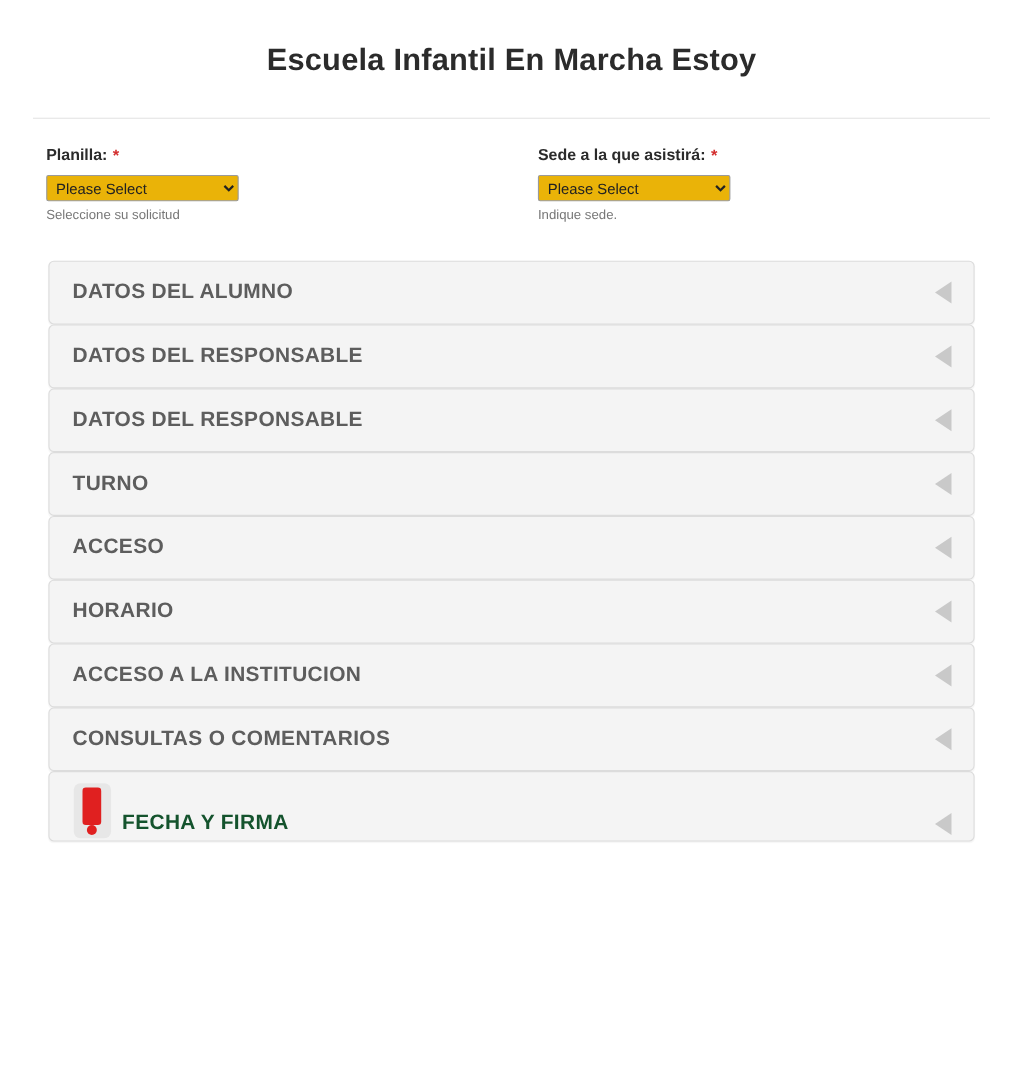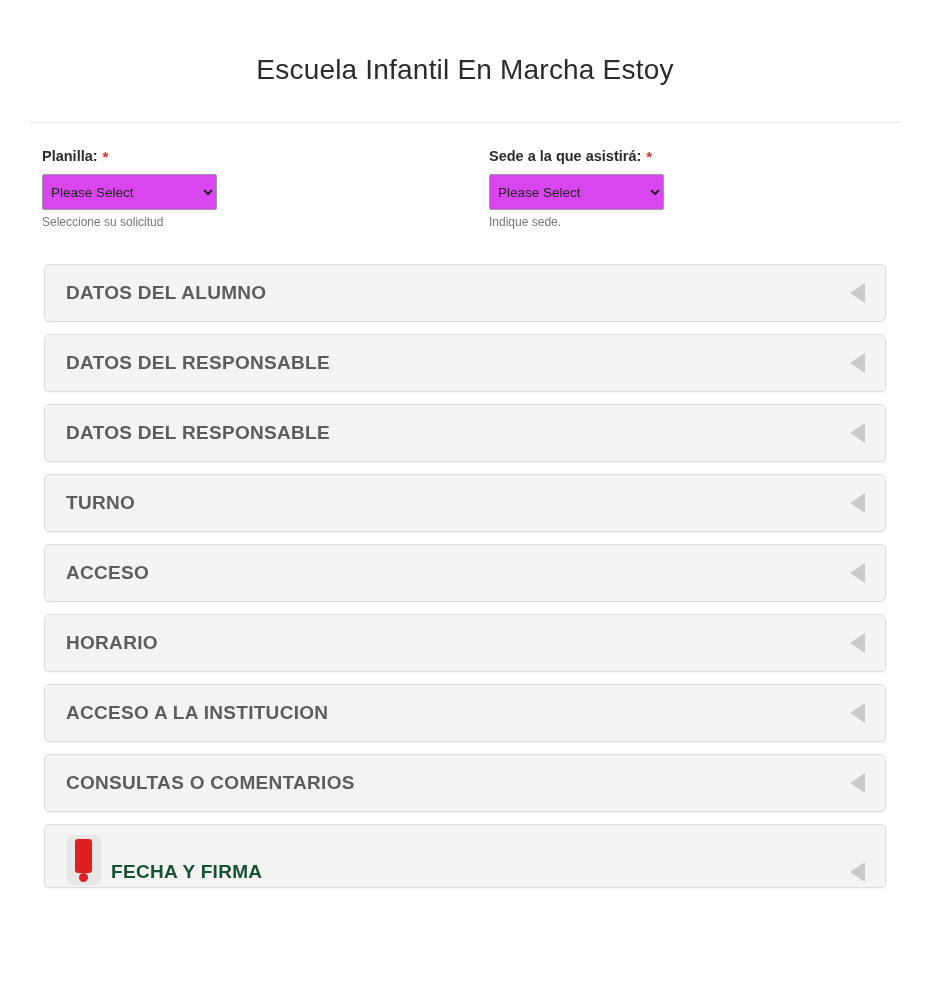--- a/index.html
+++ b/index.html
@@ -19,25 +19,25 @@
     width: 930px;
     height: 988px;
     background: #ffffff;
   }
   .form-header {
     padding-top: 38px;
     text-align: center;
   }
   .form-title {
     font-size: 28px;
-    font-weight: normal;
+    font-weight: bold;
     color: #2b2b2b;
     letter-spacing: 0.2px;
     line-height: 34px;
-    margin: 15px;
+    margin: 0;
   }
   .form-subtitle {
     font-size: 15px;
     color: #6f6f6f;
     margin: 18px 0 0 0;
     font-weight: normal;
   }
   .divider {
     margin: 35px 30px 0 30px;
     border-top: 1px solid #e4e4e4;
@@ -68,42 +68,41 @@
   }
   .select-wrap {
     margin-top: 9px;
   }
   select.jf-select {
     font-family: "Liberation Sans", sans-serif;
     font-size: 13.5px;
     color: #222;
     padding: 3px 2px 3px 4px;
     border: 1px solid #9a9a9a;
-    background: #d946ef;
+    background: #eab308;
     border-radius: 2px;
-    height: 36px;
+    height: 24px;
     line-height: 18px;
   }
   #planilla-select { width: 175px; }
   #sede-select { width: 175px; }
   .hint {
     font-size: 12px;
     color: #777777;
     margin-top: 5px;
   }
   .sections {
     margin: 35px 44px 0 44px;
   }
   .collapse-section {
     position: relative;
     background: #f4f4f4;
     border: 1px solid #dcdcdc;
     border-radius: 5px;
     height: 58px;
-    margin-bottom: 12px;
     box-shadow: 0 1px 1px rgba(0,0,0,0.04);
     display: flex;
     align-items: center;
     box-sizing: border-box;
   }
   .collapse-title {
     font-size: 19px;
     font-weight: bold;
     color: #5d5d5d;
     letter-spacing: 0.3px;

